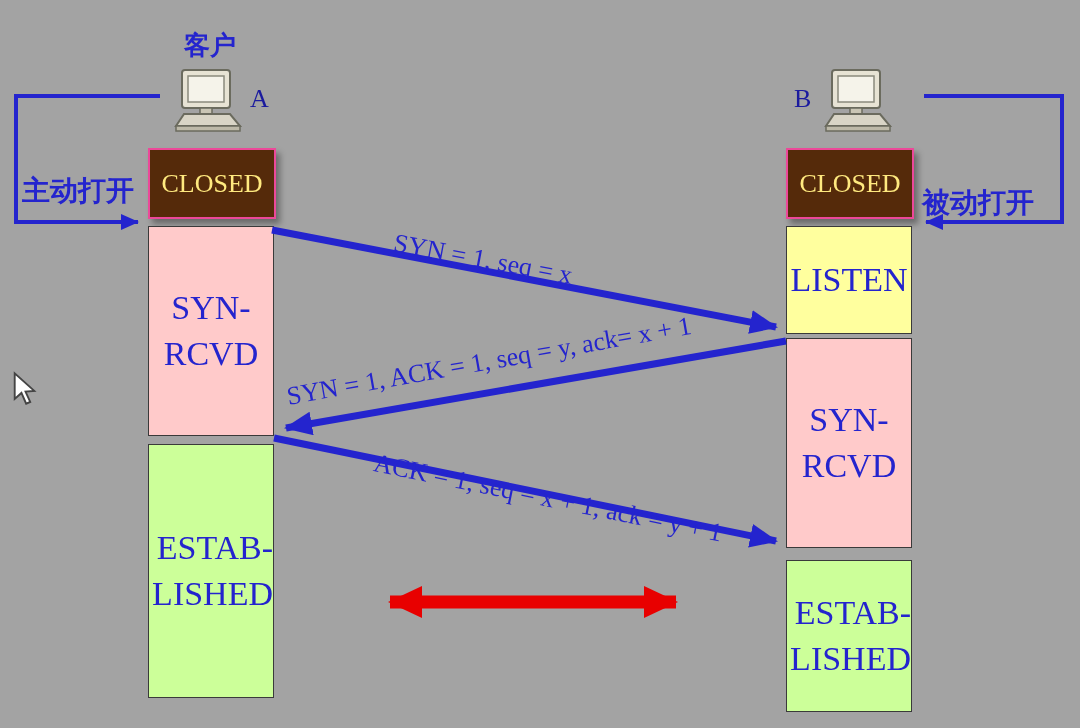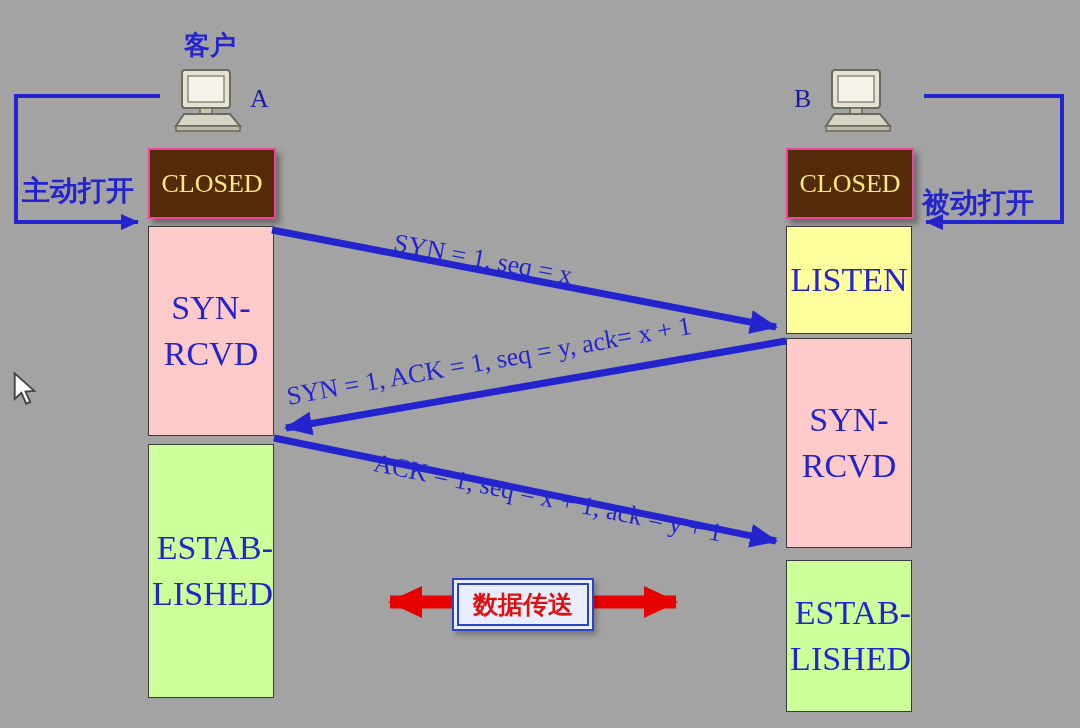--- a/index.html
+++ b/index.html
@@ -182,17 +182,14 @@
     </g>
   </svg>
 
   <div class="open-label" style="left:22px; top:172px;">主动打开</div>
   <div class="open-label" style="left:922px; top:184px;">被动打开</div>
 
   <div class="msg-label" style="left:394px; top:228px; transform:rotate(10.5deg);">SYN = 1, seq = x</div>
   <div class="msg-label" style="left:287px; top:382px; transform:rotate(-10deg);">SYN = 1, ACK = 1, seq = y, ack= x + 1</div>
   <div class="msg-label" style="left:374px; top:448px; transform:rotate(11.5deg);">ACK = 1, seq = x + 1, ack = y + 1</div>
 
-  <div class="transfer-box-outer">
-    <div class="transfer-box-inner">数据传送</div>
-  </div>
 
 </div>
 
 </body></html>

